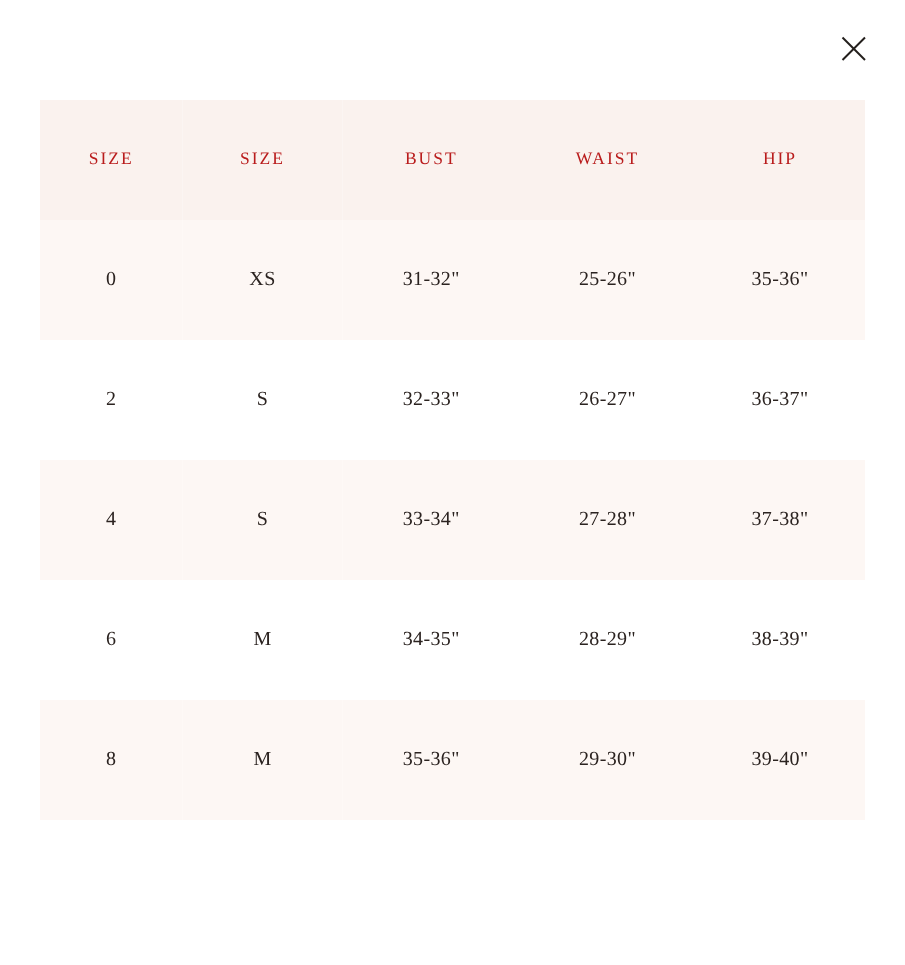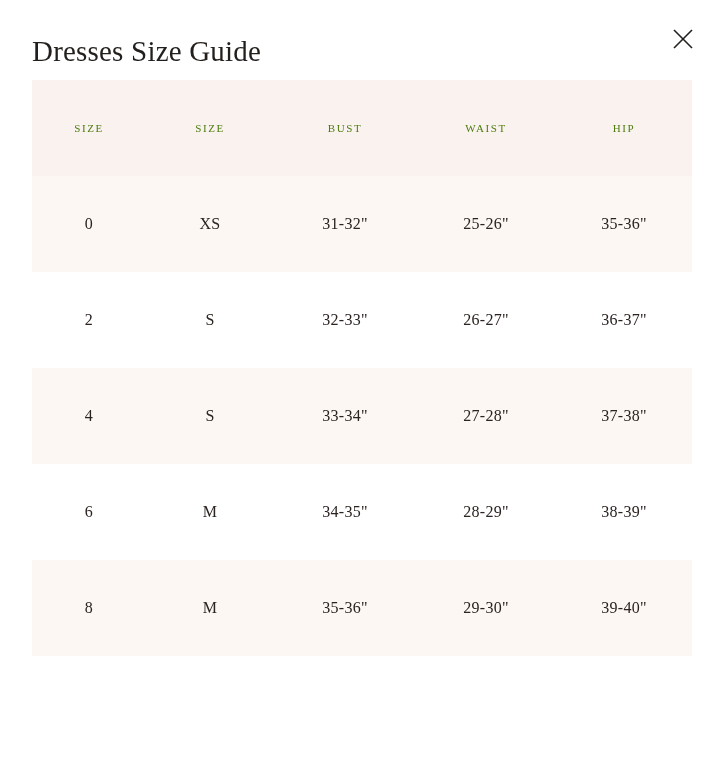--- a/index.html
+++ b/index.html
@@ -75,25 +75,25 @@
     font-family: "Liberation Serif", serif;
     color: #2b2320;
   }
 
   table.size-table thead tr {
     background: #faf2ee;
   }
 
   table.size-table thead th {
     height: 94px;
-    font-size: 11px;
+    font-size: 14px;
     font-weight: 400;
     letter-spacing: 1.6px;
     text-transform: uppercase;
-    color: #4d7c0f;
+    color: #b91c1c;
     vertical-align: middle;
   }
 
   table.size-table tbody td {
     height: 94px;
     font-size: 16px;
     font-weight: 400;
     letter-spacing: 0.3px;
     vertical-align: middle;
   }
@@ -110,21 +110,20 @@
   col.c2 { width: 142px; }
   col.c3 { width: 140px; }
   col.c4 { width: 136px; }
 </style>
 </head>
 <body>
 
 <div class="modal">
 
   <div class="modal-header">
-    <h1 class="modal-title">Dresses Size Guide</h1>
 
     <button class="close-button">
       <span>
         <svg width="24" height="24" viewBox="0 0 24 24" aria-hidden="true">
           <line x1="3" y1="3" x2="21" y2="21" stroke="#231f1c" stroke-width="1.6"></line>
           <line x1="21" y1="3" x2="3" y2="21" stroke="#231f1c" stroke-width="1.6"></line>
         </svg>
       </span>
     </button>
   </div>

